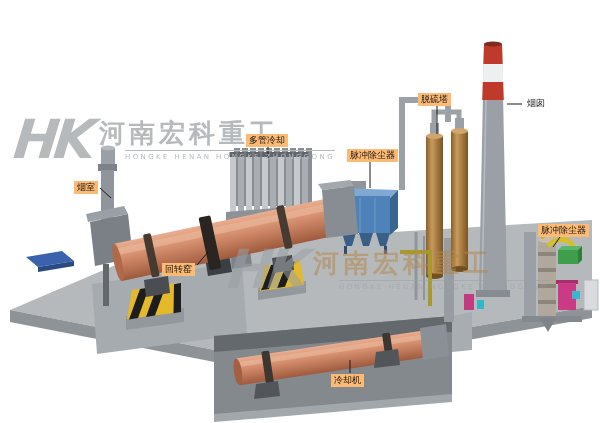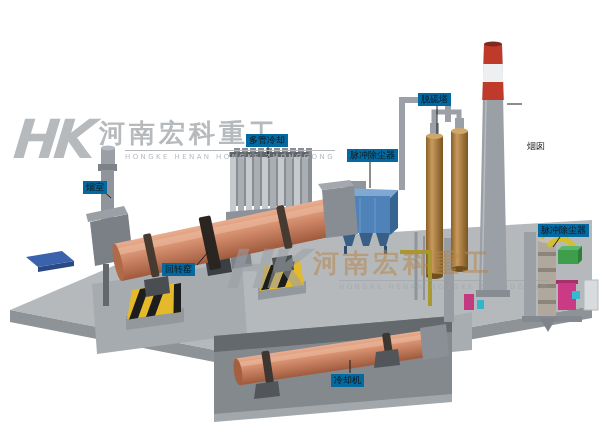--- a/index.html
+++ b/index.html
@@ -3,23 +3,23 @@
 <meta charset="utf-8">
 <style>
   html,body{margin:0;padding:0;background:#fff;}
   .stage{position:relative;width:600px;height:423px;background:#ffffff;overflow:hidden;
          font-family:"DejaVu Sans",sans-serif;}
   .stage svg{position:absolute;left:0;top:0;}
 
   .disclaimer{position:absolute;left:30px;top:20px;font-size:10px;color:#8a3c2c;
               letter-spacing:.5px;z-index:6;}
 
-  .chip{position:absolute;background:#0369a1;color:#141414;font-size:9px;line-height:1;
+  .chip{position:absolute;background:#fdba74;color:#141414;font-size:9px;line-height:1;
         padding:2px 3px;white-space:nowrap;z-index:5;}
-  .chip.plain{background:transparent;margin-top:43px;}
+  .chip.plain{background:transparent;}
 
   .wm{position:absolute;display:flex;align-items:center;gap:8px;color:#b7babd;z-index:4;}
   .wm-hk{font-style:italic;font-weight:bold;font-size:54px;line-height:.9;
          letter-spacing:-5px;transform:skewX(-6deg);}
   .wm-col{display:flex;flex-direction:column;}
   .wm-cn{font-weight:bold;font-size:26px;letter-spacing:4px;line-height:1.15;}
   .wm-en{font-size:7px;letter-spacing:2.4px;border-top:1px solid currentColor;
          padding-top:2px;margin-top:1px;white-space:nowrap;margin-left:26px;}
   .wm-left{left:14px;top:116px;}
   .wm-center{left:228px;top:246px;opacity:.55;}
@@ -241,21 +241,21 @@
     </span>
   </div>
   <div class="wm wm-center">
     <span class="wm-hk">HK</span>
     <span class="wm-col">
       <span class="wm-cn">河南宏科重工</span>
       <span class="wm-en">HONGKE HENAN HONGKE ZHONGGONG</span>
     </span>
   </div>
 
-  <div class="chip" style="left:83px;top:181px">烟室</div>
+  <div class="chip" style="left:74px;top:181px">烟室</div>
   <div class="chip" style="left:246px;top:134px">多管冷却</div>
   <div class="chip" style="left:347px;top:149px">脉冲除尘器</div>
   <div class="chip" style="left:418px;top:93px">脱硫塔</div>
   <div class="chip plain" style="left:524px;top:97px">烟囱</div>
   <div class="chip" style="left:162px;top:263px">回转窑</div>
   <div class="chip" style="left:538px;top:224px">脉冲除尘器</div>
   <div class="chip" style="left:331px;top:374px">冷却机</div>
 
 </div>
 

